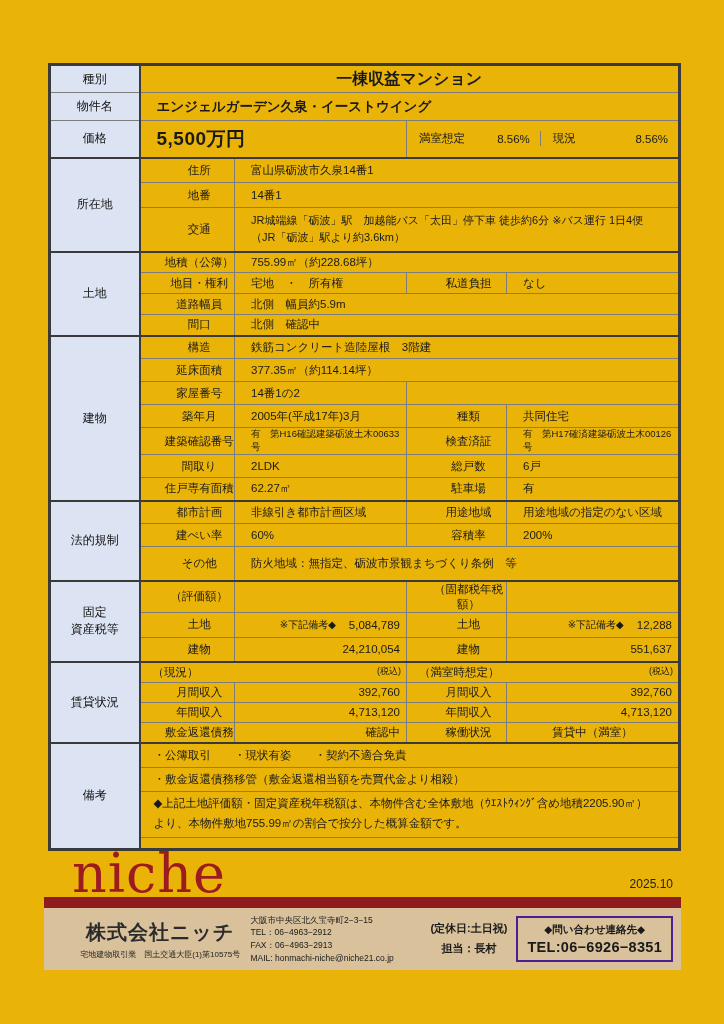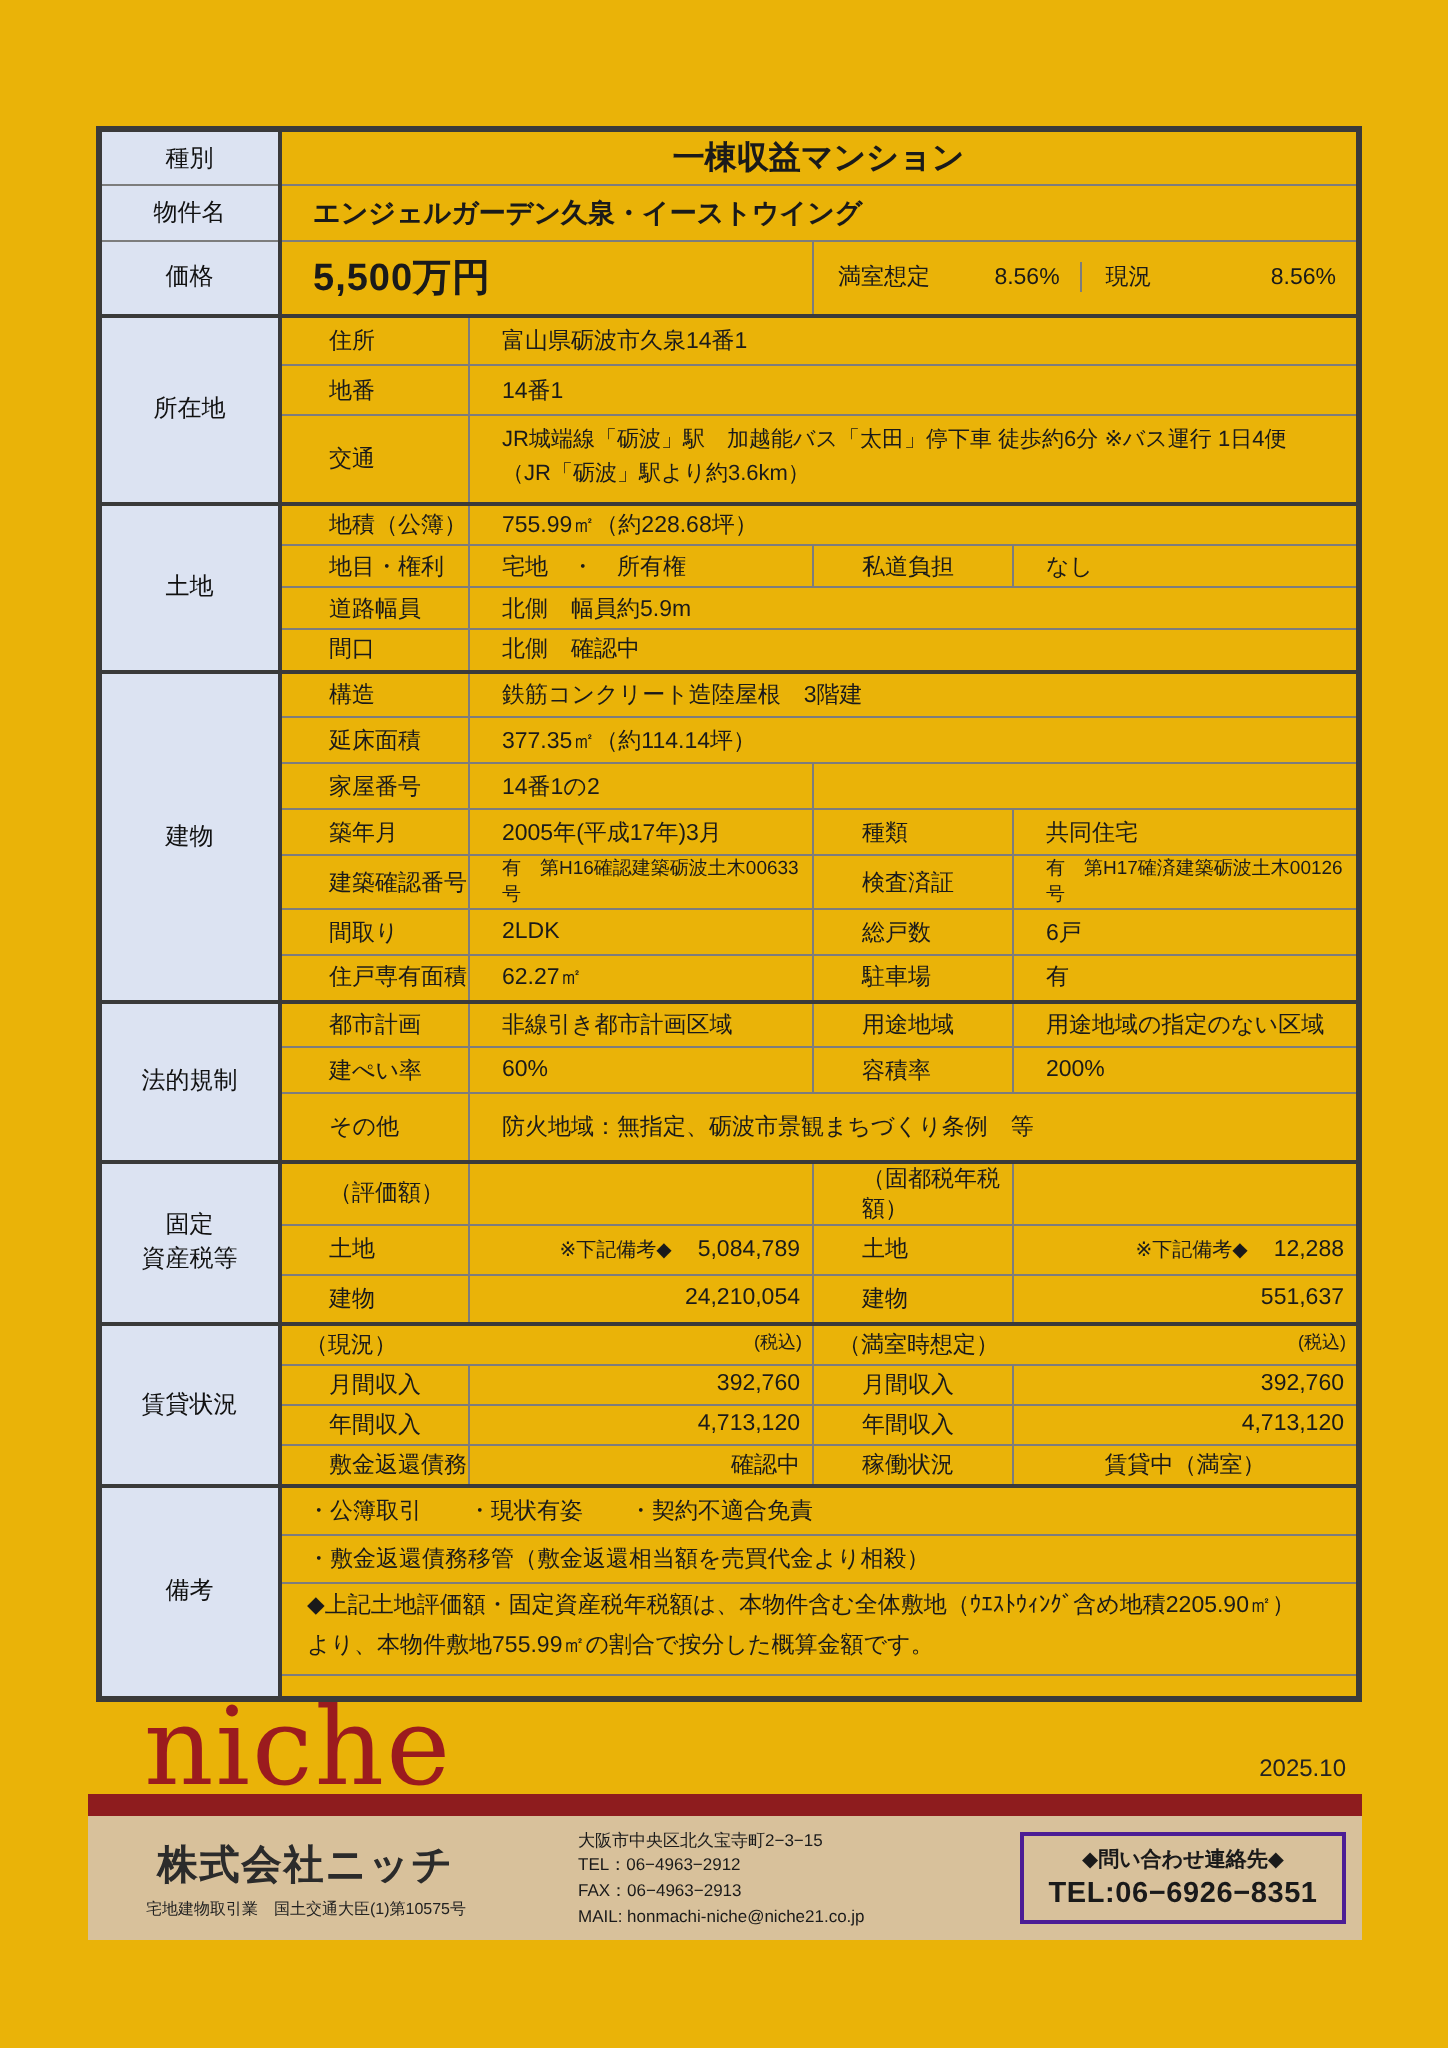--- a/index.html
+++ b/index.html
@@ -17,21 +17,21 @@
     font-size: 11.5px;
   }
   col.cA { width: 90px; } col.cB { width: 95px; }
   col.cC { width: 172px; } col.cD { width: 100px; } col.cE { width: 173px; }
   td { border: 1px solid #7d7d7d; vertical-align: middle; overflow: hidden; }
   tr.sec > td { border-top: 2px solid #3a3a3a; }
   td.la {
     background: #dce3f2; text-align: center; font-size: 12px;
     border-right: 2px solid #3a3a3a; color: #111;
   }
-  td.lb { padding-left: 24px; font-size: 11.5px; }
+  td.lb { padding-left: 24px; font-size: 11.5px; text-align: center; }
   td.val { padding-left: 16px; }
   td.vr  { text-align: right; padding-right: 6px; }
   td.center { text-align: center; }
   .bold { font-weight: bold; }
   .fs13 { font-size: 16px; } .fs14 { font-size: 13.5px; }
   .price { font-size: 19px; font-weight: bold; letter-spacing: .5px; }
   .small9 { font-size: 9.5px; } .small10 { font-size: 10px; }
   tr.h28 { height: 28px; } tr.h37 { height: 37px; } tr.h25 { height: 25px; }
   tr.h44 { height: 44px; } tr.h21 { height: 21px; } tr.h23 { height: 23px; }
   tr.h34 { height: 34px; } tr.h22 { height: 22px; } tr.h20 { height: 20px; }
@@ -56,21 +56,21 @@
   .footer { position: absolute; left: 44px; top: 833px; width: 637px; }
   .notes-row { display: flex; justify-content: space-between; font-size: 10px; line-height: 1.55; }
   .deal { font-size: 10.5px; white-space: nowrap; padding-top: 1px; }
   .logo-row { display: flex; justify-content: space-between; align-items: flex-end;
               height: 62px; margin-top: 2px; }
   .logo { font-family: "DejaVu Serif", serif; font-weight: normal; font-size: 54px;
           line-height: .85; color: #9b1b1e; letter-spacing: 1px; margin-left: 28px; }
   .date { font-size: 12px; color: #222; margin-bottom: 6px; margin-right: 8px; }
   .redbar { height: 11px; background: #8e1c1e; }
   .band { height: 62px; background: #d8c19b; display: flex; align-items: center;
-          padding: 0 8px 0 14px; justify-content: space-between; }
+          padding: 0 8px 0 26px; justify-content: space-between; }
   .co-name-col { text-align: center; width: 190px; }
   .co-name { font-size: 20px; font-weight: bold; color: #2b2b2b; letter-spacing: 1px; }
   .co-license { font-size: 8px; margin-top: 3px; color: #222; }
   .co-addr { font-size: 8.5px; line-height: 1.5; color: #1a1a1a; width: 180px; }
   .co-sched { text-align: center; font-size: 11px; font-weight: bold; line-height: 1.8; width: 100px; }
   .inq-box { border: 2px solid #4c1d95; padding: 5px 9px; width: 163px; text-align: center; }
   .inq-title { font-size: 10.5px; font-weight: bold; }
   .inq-tel { font-size: 14.5px; font-weight: bold; margin-top: 2px; letter-spacing: .3px; }
 </style>
 </head>
@@ -310,20 +310,24 @@
       <div class="co-name-col">
         <div class="co-name">株式会社ニッチ</div>
         <div class="co-license">宅地建物取引業　国土交通大臣(1)第10575号</div>
       </div>
       <div class="co-addr">
         <div>大阪市中央区北久宝寺町2−3−15</div>
         <div>TEL：06−4963−2912</div>
         <div>FAX：06−4963−2913</div>
         <div>MAIL: honmachi-niche@niche21.co.jp</div>
       </div>
+      <div class="co-sched">
+        <div>(定休日:土日祝)</div>
+        <div>担当：長村</div>
+      </div>
       <div class="inq-box">
         <div class="inq-title">◆問い合わせ連絡先◆</div>
         <div class="inq-tel">TEL:06−6926−8351</div>
       </div>
     </div>
   </div>
 
 </div>
 
 </body></html>

